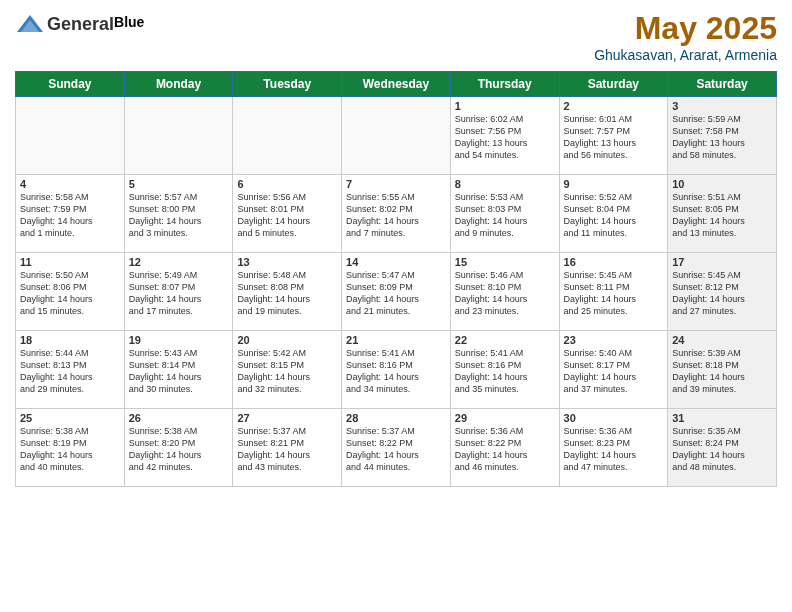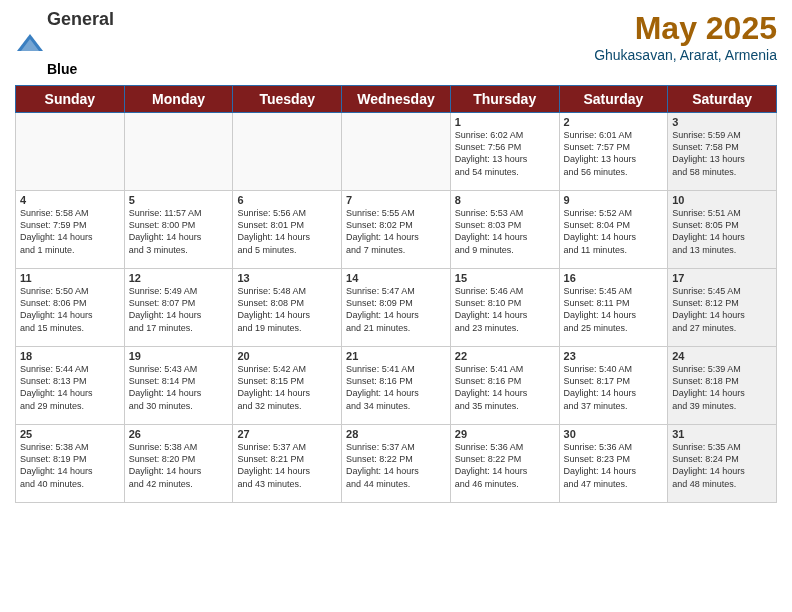--- a/index.html
+++ b/index.html
@@ -20,23 +20,21 @@
       justify-content: space-between;
       align-items: flex-start;
       margin-bottom: 8px;
     }
     .logo {
       display: flex;
       align-items: center;
     }
     .logo-text {
       display: flex;
-      flex-direction: column;
       line-height: 1.1;
-      gap: 32px;
     }
     .logo-general {
       font-size: 18px;
       font-weight: bold;
       color: #333;
     }
     .logo-blue {
       font-size: 14px;
       font-weight: bold;
       color: #000000;
@@ -57,25 +55,25 @@
     .subtitle {
       font-size: 14px;
       color: #0c4a6e;
     }
     .calendar {
       width: 100%;
       border-collapse: collapse;
       table-layout: fixed;
     }
     .calendar th {
-      background: #7f1d1d;
+      background: #15803d;
       color: #fff;
       text-align: center;
       padding: 5px 2px;
-      font-size: 14px;
+      font-size: 12px;
       border: 1px solid #2a6aaa;
     }
     .calendar td {
       border: 1px solid #ccc;
       vertical-align: top;
       padding: 3px 4px;
       font-size: 9.5px;
       color: #333;
       height: 78px;
       background: #fff;
@@ -168,21 +166,21 @@
         <tr>
           <td>
             <span class="day-number">4</span>
             <div class="day-info" style="white-space: pre-line;">Sunrise: 5:58 AM
 Sunset: 7:59 PM
 Daylight: 14 hours
 and 1 minute.</div>
           </td>
           <td>
             <span class="day-number">5</span>
-            <div class="day-info" style="white-space: pre-line;">Sunrise: 11:57 AM
+            <div class="day-info" style="white-space: pre-line;">Sunrise: 5:57 AM
 Sunset: 8:00 PM
 Daylight: 14 hours
 and 3 minutes.</div>
           </td>
           <td>
             <span class="day-number">6</span>
             <div class="day-info" style="white-space: pre-line;">Sunrise: 5:56 AM
 Sunset: 8:01 PM
 Daylight: 14 hours
 and 5 minutes.</div>

